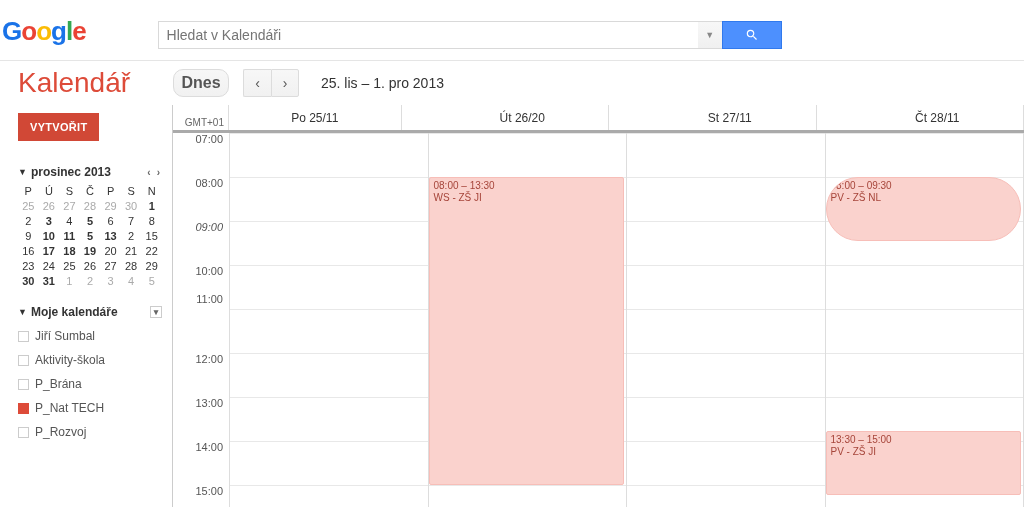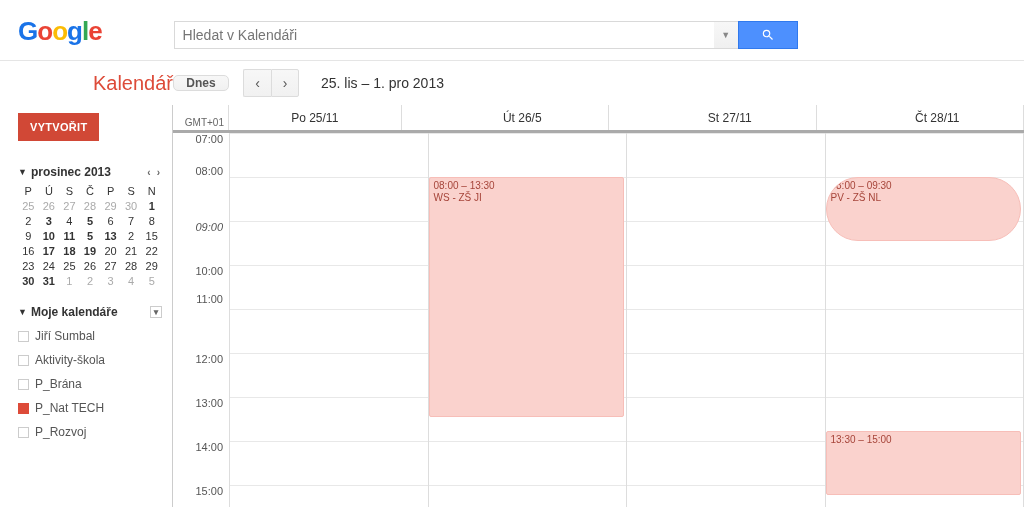--- a/index.html
+++ b/index.html
@@ -1,33 +1,33 @@
 <!DOCTYPE html>
 <html><head>
 <meta charset="utf-8">
 <style>
   * { margin: 0; padding: 0; box-sizing: border-box; font-family: Arial, sans-serif; }
   body { width: 1024px; height: 507px; overflow: hidden; background: #fff; position: relative; }
 
   
-  .topbar { height: 60px; display: flex; align-items: center; padding: 10px 18px 0; }
+  .topbar { height: 60px; display: flex; align-items: center; padding: 10px 2px 0; }
   .logo { font-size: 26px; font-weight: bold; letter-spacing: -1px; padding-bottom: 8px; }
   .logo .b { color:#1a73e8; } .logo .r { color:#ea4335; } .logo .y { color:#fbbc05; } .logo .g { color:#34a853; }
   .search { margin-left: 72px; display: flex; align-items: flex-end; }
   .search-input { width: 540px; height: 28px; border: 1px solid #d9d9d9; border-right: none; padding: 0 8px; font-size: 14px; color: #999; }
   .search-drop { width: 24px; height: 28px; border: 1px solid #d9d9d9; border-left: none; border-right: none; background: linear-gradient(#f7f7f7,#f0f0f0); display:flex; align-items:center; justify-content:center; color:#888; font-size:9px; }
   .search-btn { width: 60px; height: 28px; background: #4d90fe; border: 1px solid #3079ed; display: flex; align-items: center; justify-content: center; cursor: pointer; }
   .search-btn svg { fill: #fff; }
 
   .divider { border-top: 1px solid #e5e5e5; }
 
   
   .toolbar { height: 44px; display: flex; align-items: center; padding: 0 18px; }
-  .app-title { color: #dd4b39; font-size: 20px; width: 155px; text-align: right; }
-  .btn { border: 1px solid #dcdcdc; background: linear-gradient(#f7f7f7,#f1f1f1); height: 16px; font-size: 12px; font-weight: bold; color: #555; border-radius: 5px; cursor: pointer; display: inline-flex; align-items: center; justify-content: center; }
+  .app-title { color: #dd4b39; font-size: 28px; width: 155px; }
+  .btn { border: 1px solid #dcdcdc; background: linear-gradient(#f7f7f7,#f1f1f1); height: 28px; font-size: 16px; font-weight: bold; color: #555; border-radius: 10px; cursor: pointer; display: inline-flex; align-items: center; justify-content: center; }
   .btn-dnes { width: 56px; margin-right: 14px; }
   .nav-group { display: flex; }
   .nav-btn { width: 28px; height: 28px; border: 1px solid #dcdcdc; background: linear-gradient(#f7f7f7,#f1f1f1); display:flex; align-items:center; justify-content:center; cursor:pointer; font-size: 14px; color:#555; }
   .nav-btn:first-child { border-radius: 2px 0 0 2px; border-right: none; }
   .nav-btn:last-child { border-radius: 0 2px 2px 0; }
   .date-range { margin-left: 22px; font-size: 14px; color: #333; }
 
   
   .main { display: flex; height: calc(507px - 60px - 44px - 1px); }
   .sidebar { width: 172px; padding: 8px 10px 8px 18px; }
@@ -188,29 +188,29 @@
           <span>P_Rozvoj</span>
         </div>
       </div>
   </div>
 
   <div class="grid">
     <div class="dayheads">
       <div class="gmt">GMT+01</div>
       <div id="dayheads-inner" style="flex:1; display:flex;gap:35px;">
           <div class="dayhead">Po 25/11</div>
-          <div class="dayhead">Út 26/5</div>
+          <div class="dayhead">Út 26/20</div>
           <div class="dayhead">St 27/11</div>
           <div class="dayhead">Čt 28/11</div>
         </div>
     </div>
     <div class="scroll">
       <div class="hours" id="hours">
           <div class="hour-label" style="position: absolute; top: 0px; right: 0px;">07:00</div>
-          <div class="hour-label" style="position: absolute; top: 32px; right: 0px;">08:00</div>
+          <div class="hour-label" style="position: absolute; top: 44px; right: 0px;">08:00</div>
           <div class="hour-label" style="position: absolute; top: 88px; right: 0px; font-style: italic;">09:00</div>
           <div class="hour-label" style="position: absolute; top: 132px; right: 0px;">10:00</div>
           <div class="hour-label" style="position: absolute; top: 160px; right: 0px;">11:00</div>
           <div class="hour-label" style="position: absolute; top: 220px; right: 0px;">12:00</div>
           <div class="hour-label" style="position: absolute; top: 264px; right: 0px;">13:00</div>
           <div class="hour-label" style="position: absolute; top: 308px; right: 0px;">14:00</div>
           <div class="hour-label" style="position: absolute; top: 352px; right: 0px;">15:00</div>
         </div>
       <div class="hlines" id="hlines">
           <div class="hline" style="top: 0px;"></div>
@@ -221,27 +221,28 @@
           <div class="hline" style="top: 220px;"></div>
           <div class="hline" style="top: 264px;"></div>
           <div class="hline" style="top: 308px;"></div>
           <div class="hline" style="top: 352px;"></div>
         </div>
       <div class="cols" id="cols">
           <div class="col" style="left: 0%; width: 25%;"></div>
           <div class="col" style="left: 25%; width: 25%;"></div>
           <div class="col" style="left: 50%; width: 25%;"></div>
           <div class="col" style="left: 75%; width: 25%;"></div>
-          <div class="event" style="top: 44px; height: 240px; left: 25%; width: calc(25% - 3px);">
+          <div class="event" style="top: 44px; height: 308px; left: 25%; width: calc(25% - 3px);">
             <div class="time">08:00 – 13:30</div>
             <div>WS - ZŠ JI</div>
           </div>
           <div class="event" style="top: 44px; height: 64px; left: 75%; width: calc(25% - 3px); border-radius: 32px;">
             <div class="time">08:00 – 09:30</div>
             <div>PV - ZŠ NL</div>
           </div>
           <div class="event" style="top: 286px; height: 64px; left: 75%; width: calc(25% - 3px); margin-top: 12px;">
             <div class="time">13:30 – 15:00</div>
+            <div>PV - ZŠ JI</div>
           </div>
         </div>
     </div>
   </div>
 </div>
 
 </body></html>

